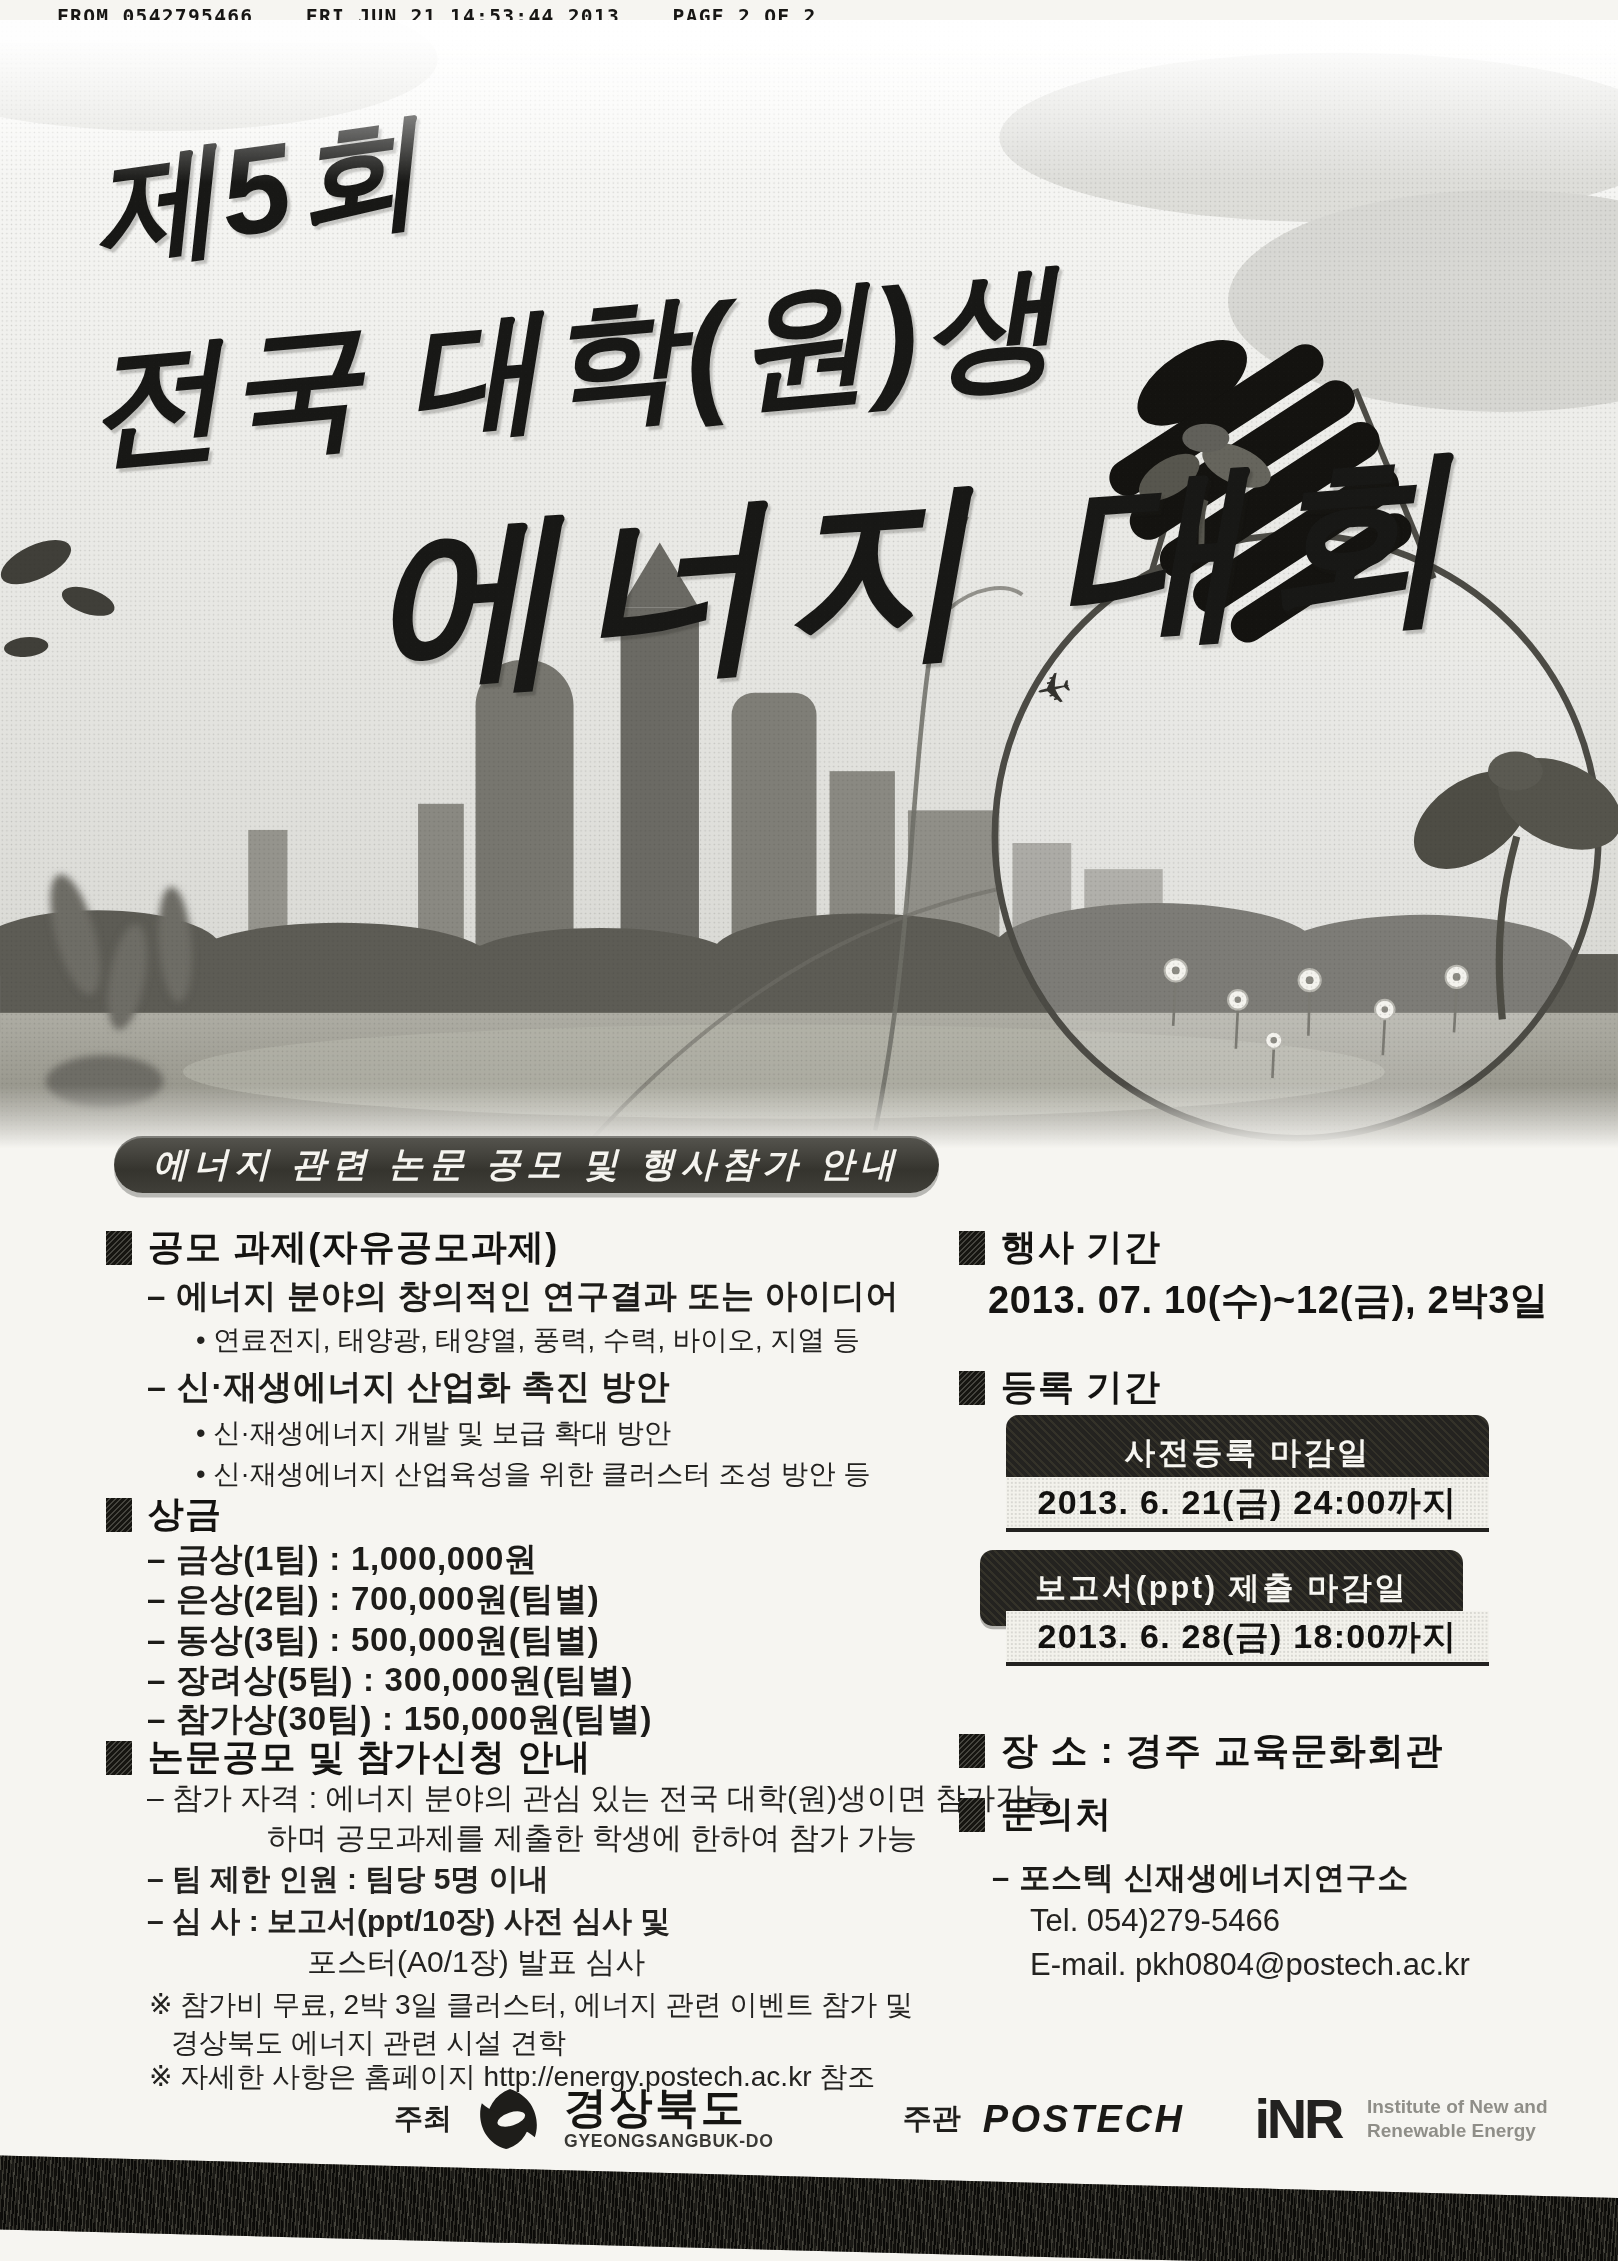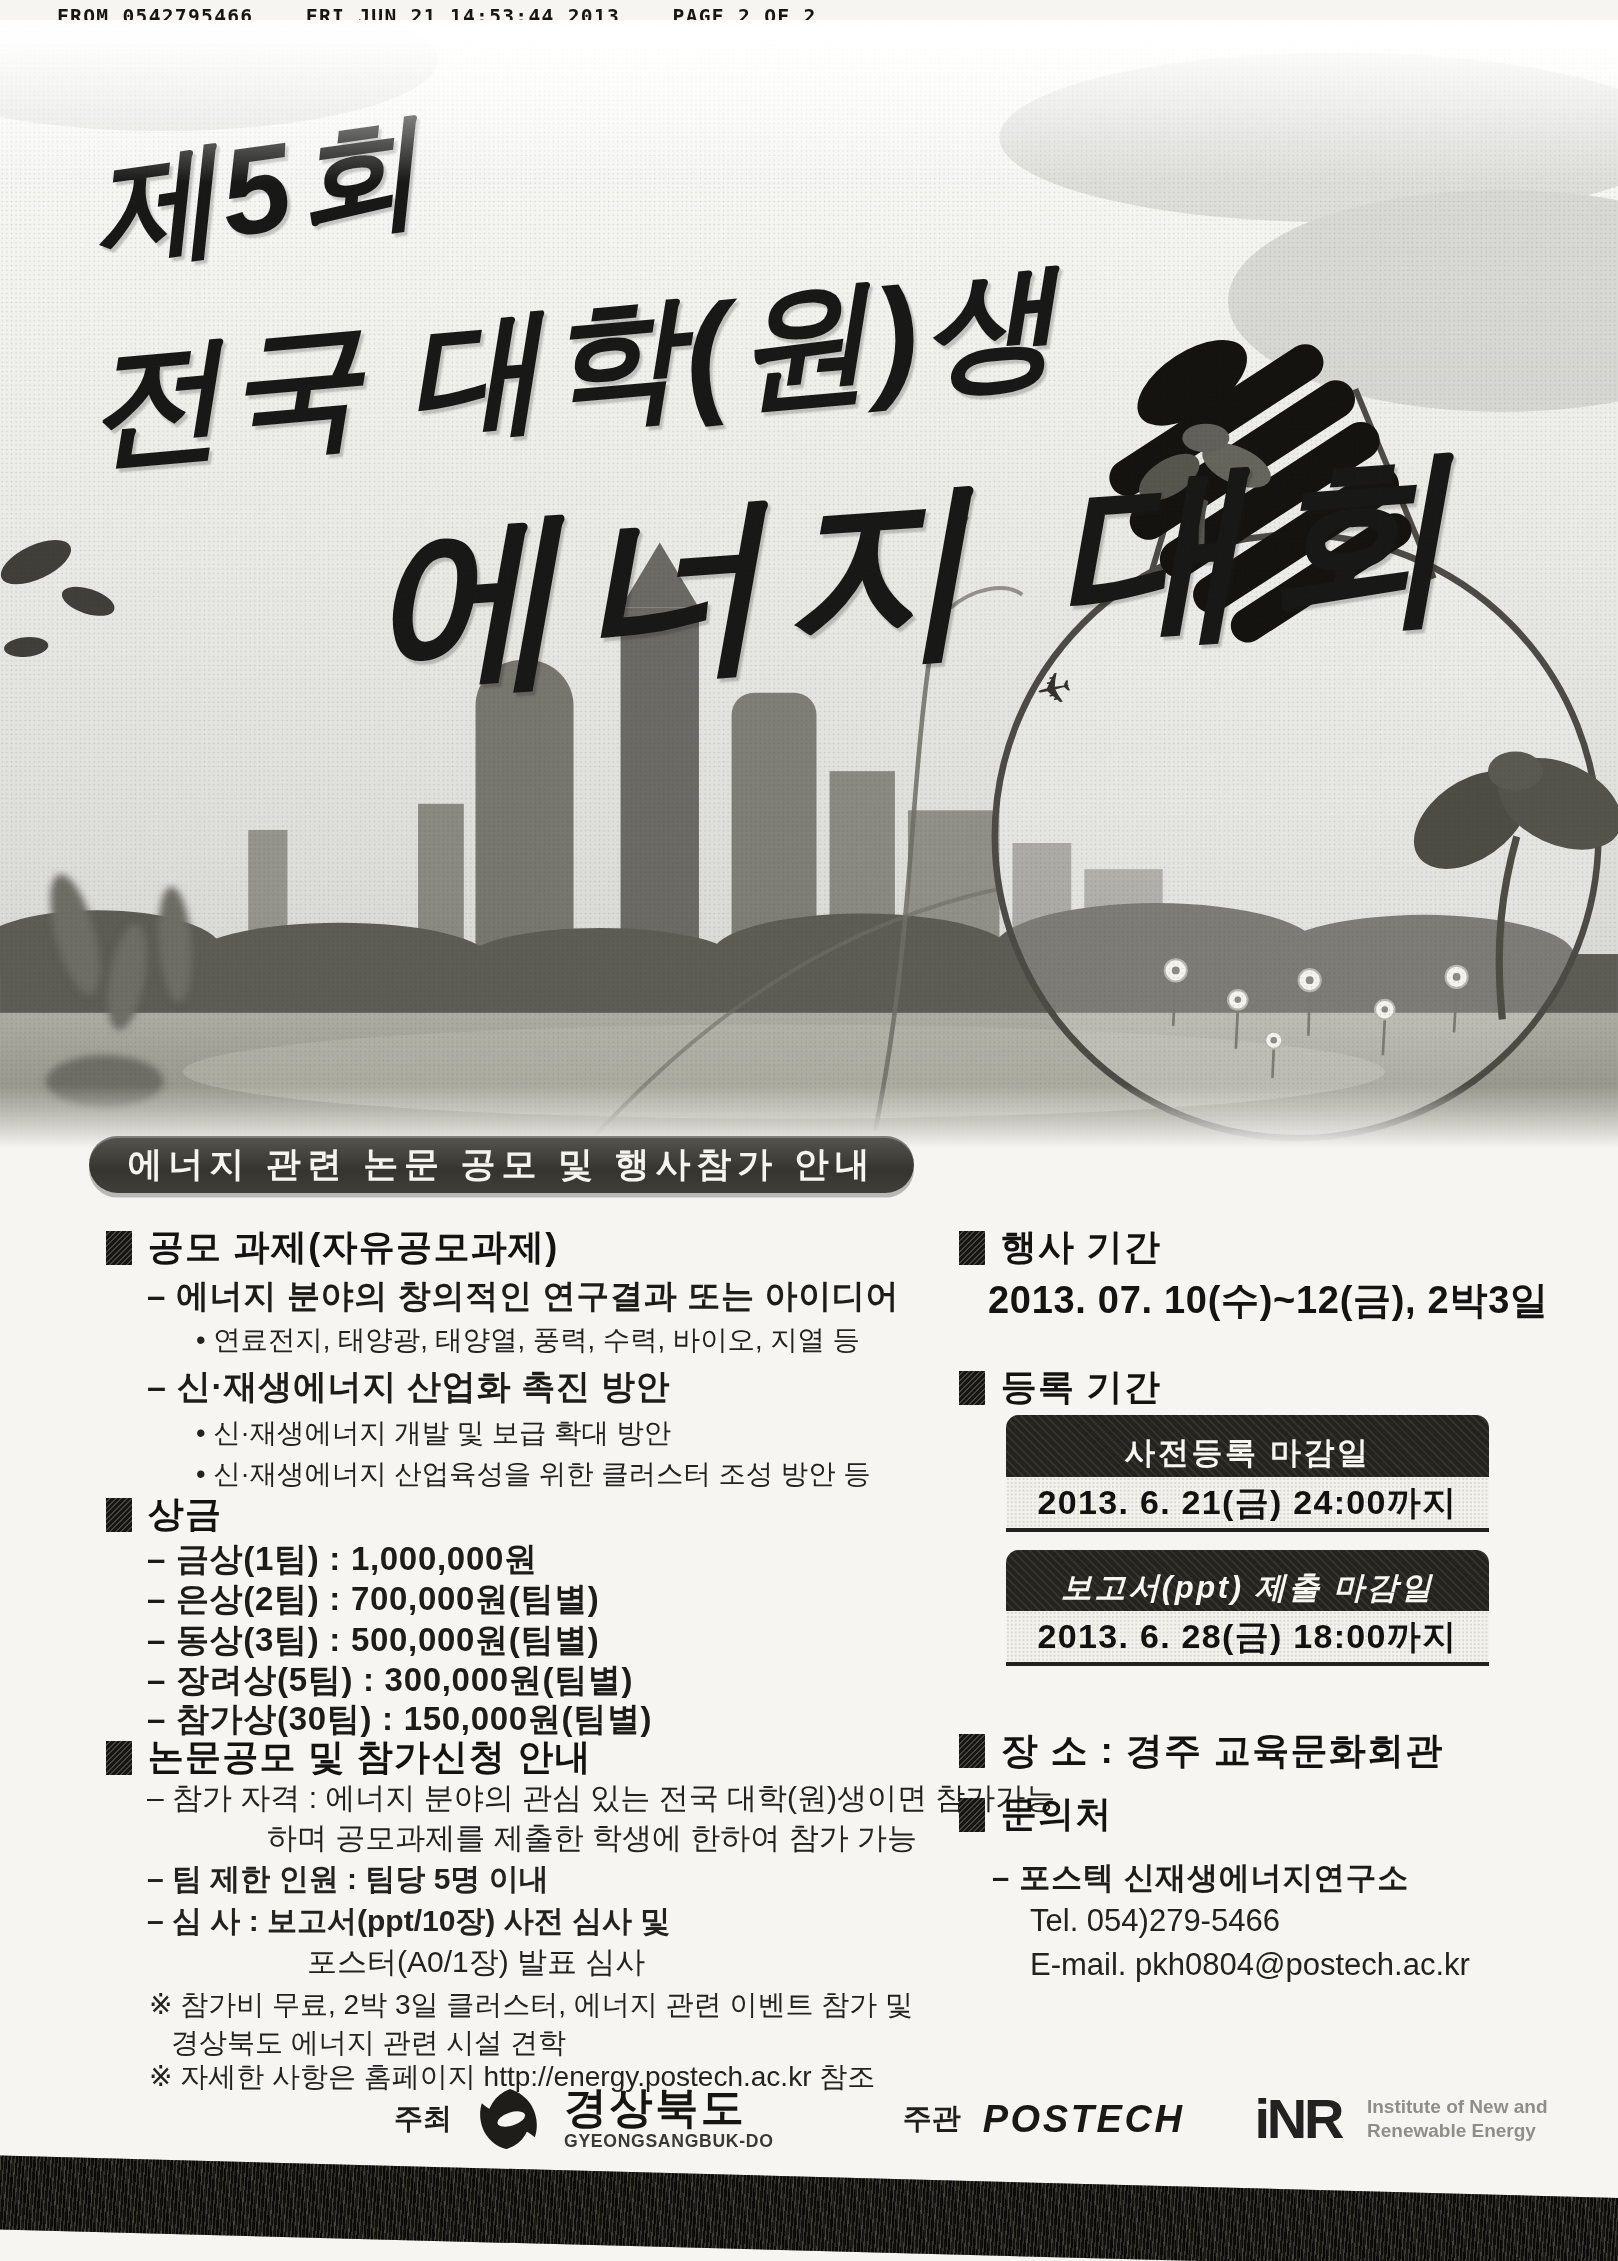--- a/index.html
+++ b/index.html
@@ -30,25 +30,25 @@
   
   .calli{
     font-weight:900;font-style:italic;color:#181816;line-height:1;
     letter-spacing:5.2px;white-space:nowrap;
     text-shadow:2.6px 3.9px 2px rgba(30,30,28,.22);
     transform-origin:left top;
   }
   .plane{font-size:43px;color:#33322e;transform:scaleX(-1) rotate(12deg);}
   
   .banner{
-    left:89px;top:1136px;width:825px;height:57px;border-radius:30px;
+    left:114px;top:1136px;width:825px;height:57px;border-radius:30px;
     background:linear-gradient(#56554f,#35342e 60%,#403f39);
     box-shadow:0 4.6px 0 rgba(25,25,22,.28), inset 0 2px 0 rgba(255,255,255,.25);
     display:flex;align-items:center;justify-content:center;
-    color:#f5f4ef;font-weight:700;font-size:35px;letter-spacing:5.9px;white-space:nowrap;
+    color:#f5f4ef;font-weight:700;font-size:35px;letter-spacing:5.9px;white-space:nowrap;font-style:italic;
   }
   
   .sec{display:flex;align-items:center;gap:15.7px;white-space:nowrap;}
   .sqr{width:26px;height:34px;flex:0 0 auto;
     background:repeating-linear-gradient(135deg,#161511 0 2.6px,#45443e 2.6px 3.9px);}
   .sec .t{font-weight:800;font-size:36px;color:#141311;letter-spacing:1.3px;}
   .item{font-size:33px;font-weight:600;color:#1d1c19;white-space:nowrap;letter-spacing:0.7px;}
   .bullet{font-size:27.4px;font-weight:500;color:#232220;white-space:nowrap;}
   .note{font-size:28px;font-weight:500;color:#232220;white-space:nowrap;}
   .val-big{font-size:38px;font-weight:800;color:#151412;white-space:nowrap;letter-spacing:0.7px;}
@@ -258,21 +258,21 @@
   <span class="t">행사 기간</span>
 </div>
 <div class="abs val-big" style="left:988px;top:1275px;">2013. 07. 10(수)~12(금), 2박3일</div>
 
 <div class="abs sec" style="left:959px;top:1363px;">
   <span class="sqr"></span>
   <span class="t">등록 기간</span>
 </div>
 <div class="abs dbox" style="left:1006px;top:1415px;">사전등록 마감일</div>
 <div class="abs dval" style="left:1006px;top:1477px;">2013. 6. 21(금) 24:00까지</div>
-<div class="abs dbox" style="left:1006px;top:1550px;font-style:italic;">보고서(ppt) 제출 마감일</div>
+<div class="abs dbox" style="left:980px;top:1550px;">보고서(ppt) 제출 마감일</div>
 <div class="abs dval" style="left:1006px;top:1611px;">2013. 6. 28(금) 18:00까지</div>
 
 <div class="abs sec" style="left:959px;top:1726px;">
   <span class="sqr"></span>
   <span class="t" style="font-size:37px;">장 소 : 경주 교육문화회관</span>
 </div>
 
 <div class="abs sec" style="left:959px;top:1790px;">
   <span class="sqr"></span>
   <span class="t">문의처</span>

